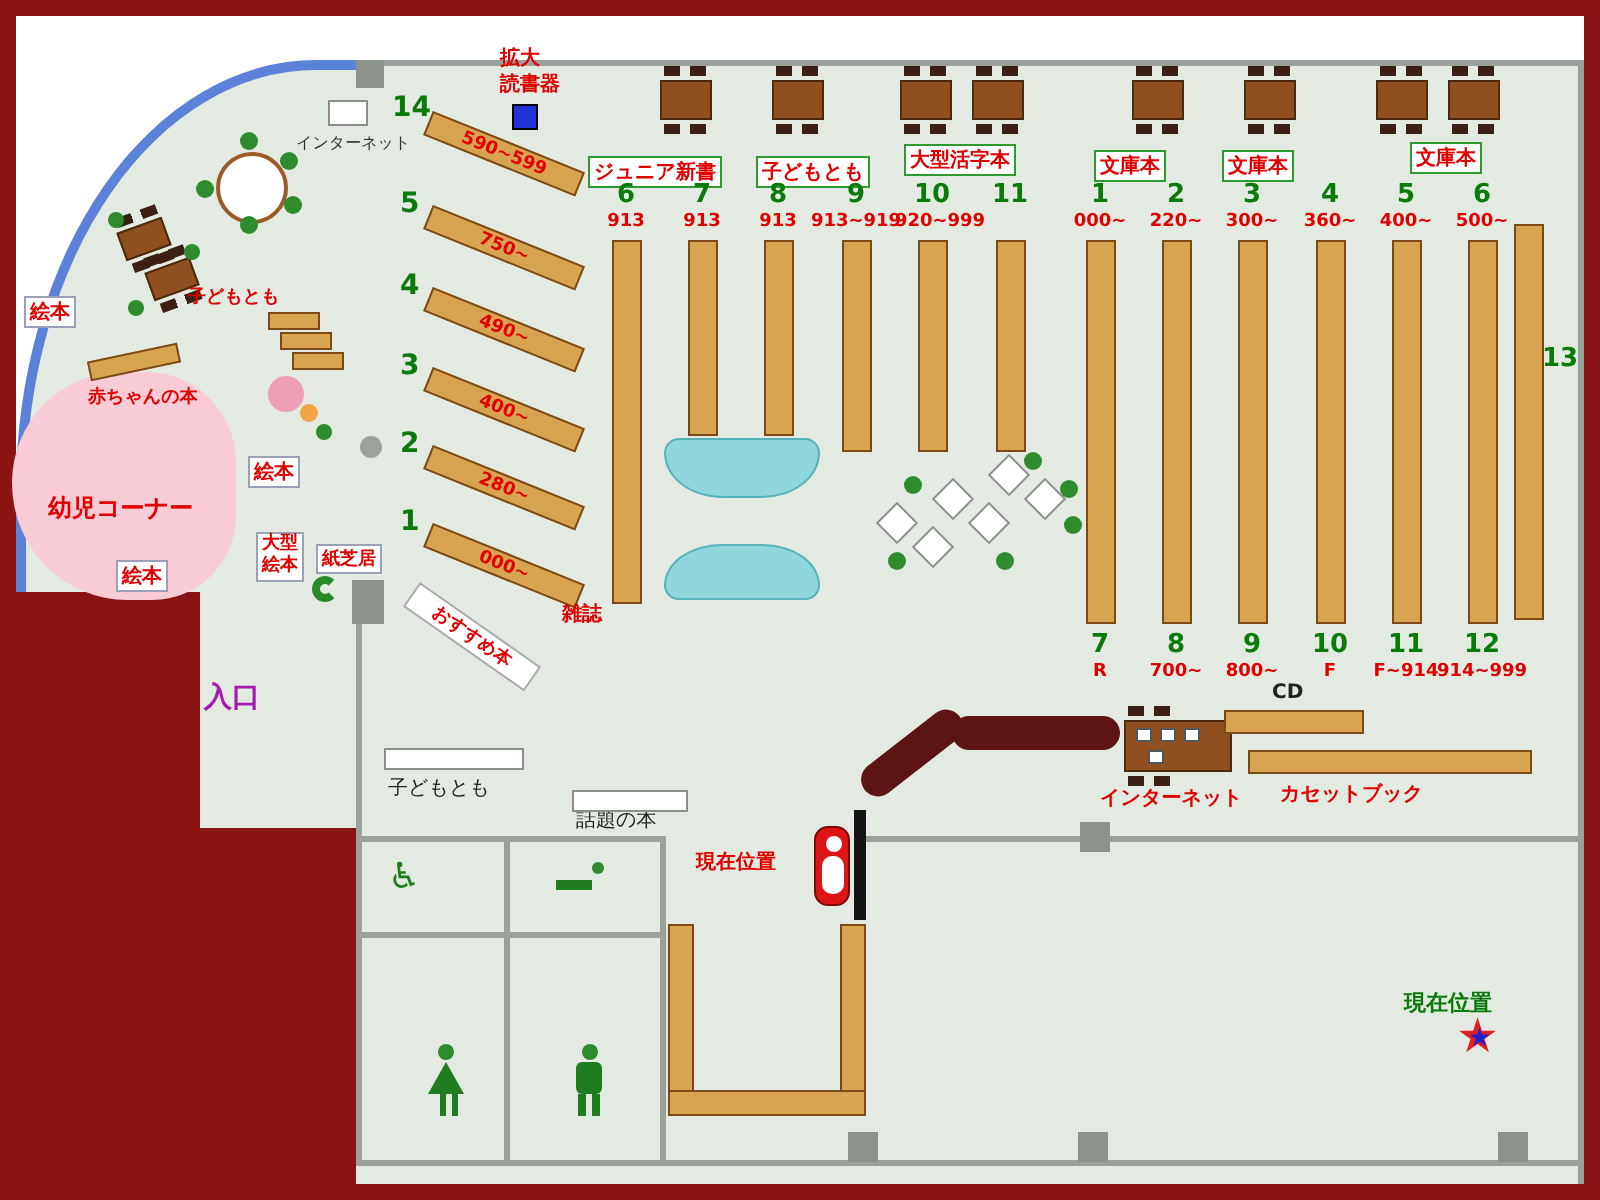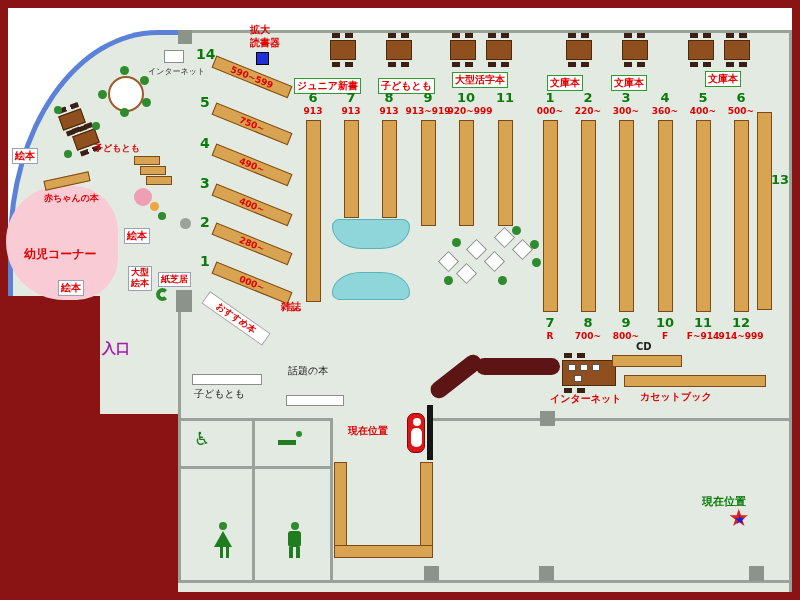--- a/index.html
+++ b/index.html
@@ -245,21 +245,21 @@
   <div class="a" style="left:592px;top:364px;width:8px;height:7px;background:#fff;border:1px solid #555"></div>
   <div class="a" style="left:574px;top:375px;width:8px;height:7px;background:#fff;border:1px solid #555"></div>
   <span class="a rtext" style="left:550px;top:392px;font-size:10px">インターネット</span>
   <div class="a shelf" style="left:612px;top:355px;width:70px;height:12px"></div>
   <span class="a ktext" style="left:636px;top:341px;font-size:10px;font-weight:bold">CD</span>
   <div class="a shelf" style="left:624px;top:375px;width:142px;height:12px"></div>
   <span class="a rtext" style="left:640px;top:390px;font-size:10px">カセットブック</span>
 
   <div class="a wshelf" style="left:192px;top:374px;width:70px;height:11px"></div>
   <span class="a ktext" style="left:194px;top:387px;font-size:10px">子どもとも</span>
-  <span class="a ktext" style="left:288px;top:364px;font-size:10px">話題の本</span>
+  <span class="a ktext" style="left:288px;top:403px;font-size:10px">話題の本</span>
   <div class="a wshelf" style="left:286px;top:395px;width:58px;height:11px"></div>
 
   <span class="a rtext" style="left:348px;top:424px;font-size:10px">現在位置</span>
   <div class="a marker" style="left:407px;top:413px;width:18px;height:40px">
     <span class="mk-head"></span>
     <span class="mk-body"></span>
   </div>
   <div class="a" style="left:427px;top:405px;width:6px;height:55px;background:#151515"></div>
 
   <span class="a" style="left:194px;top:428px;font-size:18px;color:#1f7d1f">♿</span>

